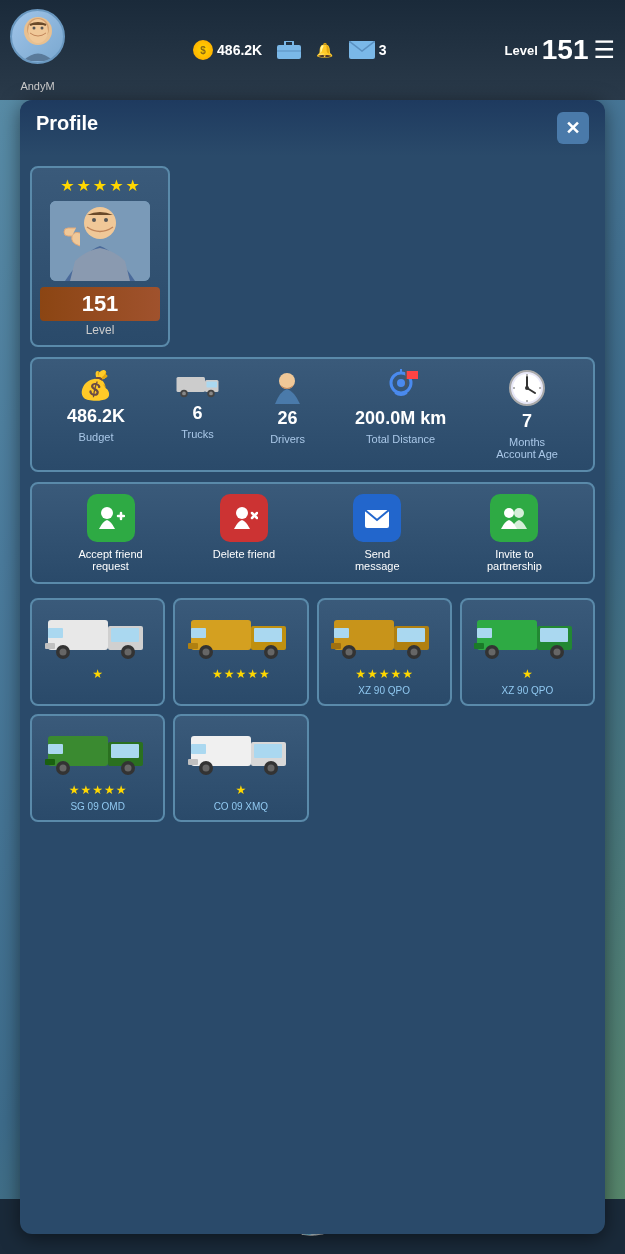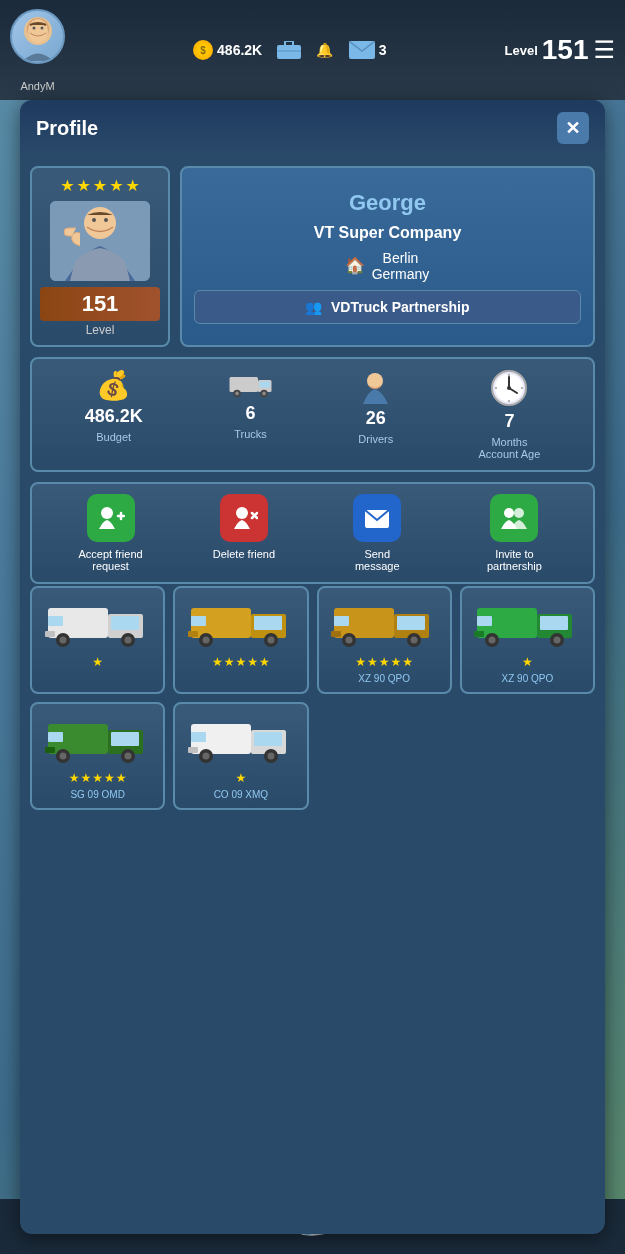--- a/index.html
+++ b/index.html
@@ -116,21 +116,20 @@
       border-radius: 12px;
       z-index: 20;
       overflow-y: auto;
       box-shadow: 0 4px 20px rgba(0,0,0,0.5);
     }
 
     .modal-header {
       background: linear-gradient(180deg, #1e3a5f 0%, #2a4a6a 100%);
       padding: 12px 16px;
       display: flex;
-      align-items: center;
       justify-content: space-between;
       border-radius: 12px 12px 0 0;
     }
 
     .modal-title {
       color: white;
       font-size: 20px;
       font-weight: bold;
     }
 
@@ -301,21 +300,21 @@
     .stat-label {
       color: #aac8e8;
       font-size: 11px;
       text-align: center;
     }
 
     
     .action-buttons {
       display: flex;
       justify-content: space-around;
-      margin-bottom: 2px;
+      margin-bottom: 14px;
       background: linear-gradient(180deg, #3a5a7a 0%, #2a4a6a 100%);
       border: 2px solid #5a8aaa;
       border-radius: 8px;
       padding: 10px;
     }
 
     .action-btn {
       display: flex;
       flex-direction: column;
       align-items: center;
@@ -500,35 +499,20 @@
             <path d="M30 45 Q20 42 22 35 Q24 30 30 32" fill="#f0c898" stroke="#e0a878" stroke-width="1"></path>
             <path d="M22 35 L18 35 Q14 35 14 31 Q14 27 18 27 L26 27" fill="#f0c898" stroke="#e0a878" stroke-width="1"></path>
 
             <path d="M25 60 Q35 50 50 47 Q65 50 75 60 L80 80 L20 80 Z" fill="#8a9ab0"></path>
           </svg>
         </div>
         <div class="level-tag">151</div>
         <div class="level-label">Level</div>
       </div>
 
-      <div class="player-info">
-        <div class="player-name">George</div>
-        <div class="company-name">VT Super Company</div>
-        <div class="location">
-          <span class="home-icon">🏠</span>
-          <div class="location-text">
-            <div>Berlin</div>
-            <div>Germany</div>
-          </div>
-        </div>
-        <div class="partnership-badge">
-          <span>👥</span>
-          <span>VDTruck Partnership</span>
-        </div>
-      </div>
     </div>
 
     <div class="stats-bar">
 
       <div class="stat-box">
         <span class="stat-icon">💰</span>
         <span class="stat-value">486.2K</span>
         <span class="stat-label">Budget</span>
       </div>
 
@@ -550,20 +534,33 @@
         <svg width="35" height="35" viewBox="0 0 35 35">
           <circle cx="17" cy="12" r="8" fill="#f0c898"></circle>
           <path d="M5 35 Q10 22 17 20 Q24 22 30 35 Z" fill="#4a7aaa"></path>
           <circle cx="17" cy="11" r="6" fill="#f0c898"></circle>
           <path d="M11 17 Q17 22 23 17" fill="none" stroke="#c0855a" stroke-width="1"></path>
         </svg>
         <span class="stat-value">26</span>
         <span class="stat-label">Drivers</span>
       </div>
 
+      <div class="stat-box">
+        <svg width="40" height="35" viewBox="0 0 40 35">
+          <circle cx="20" cy="14" r="10" fill="none" stroke="#4a8aee" stroke-width="3"></circle>
+          <circle cx="20" cy="14" r="4" fill="#4a8aee"></circle>
+          <path d="M20 4 L20 0" stroke="#4a8aee" stroke-width="2"></path>
+
+          <rect x="25" y="2" width="12" height="8" fill="#ff4444"></rect>
+          <line x1="25" y1="2" x2="25" y2="18" stroke="#555" stroke-width="1.5"></line>
+          <path d="M14 24 Q20 28 26 24" fill="none" stroke="#4a8aee" stroke-width="2"></path>
+        </svg>
+        <span class="stat-value">200.0M km</span>
+        <span class="stat-label">Total Distance</span>
+      </div>
 
       <div class="stat-box">
         <svg width="38" height="38" viewBox="0 0 38 38">
           <circle cx="19" cy="19" r="17" fill="#e8e8f8" stroke="#aaa" stroke-width="2"></circle>
           <circle cx="19" cy="19" r="14" fill="white"></circle>
 
           <line x1="19" y1="19" x2="19" y2="8" stroke="#333" stroke-width="2" stroke-linecap="round"></line>
           <line x1="19" y1="19" x2="27" y2="24" stroke="#333" stroke-width="2" stroke-linecap="round"></line>
           <circle cx="19" cy="19" r="2" fill="#333"></circle>
 

